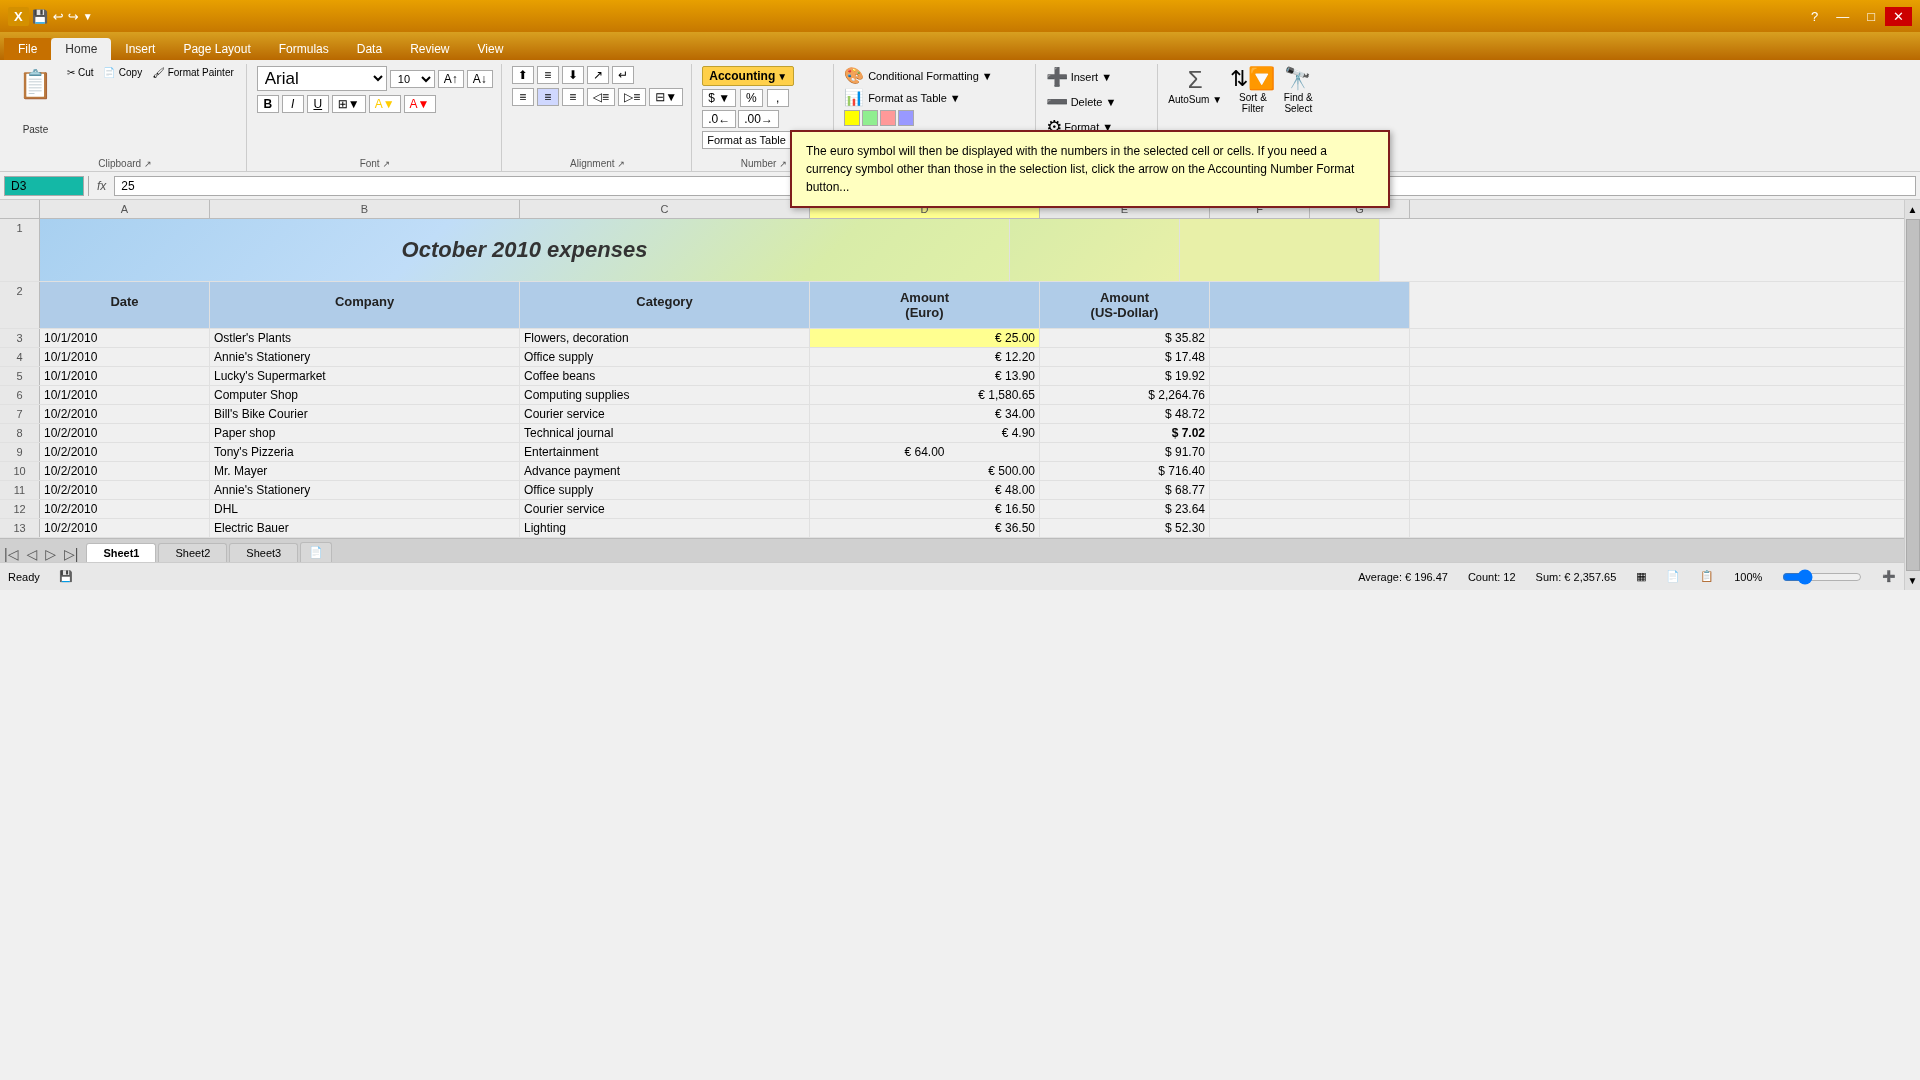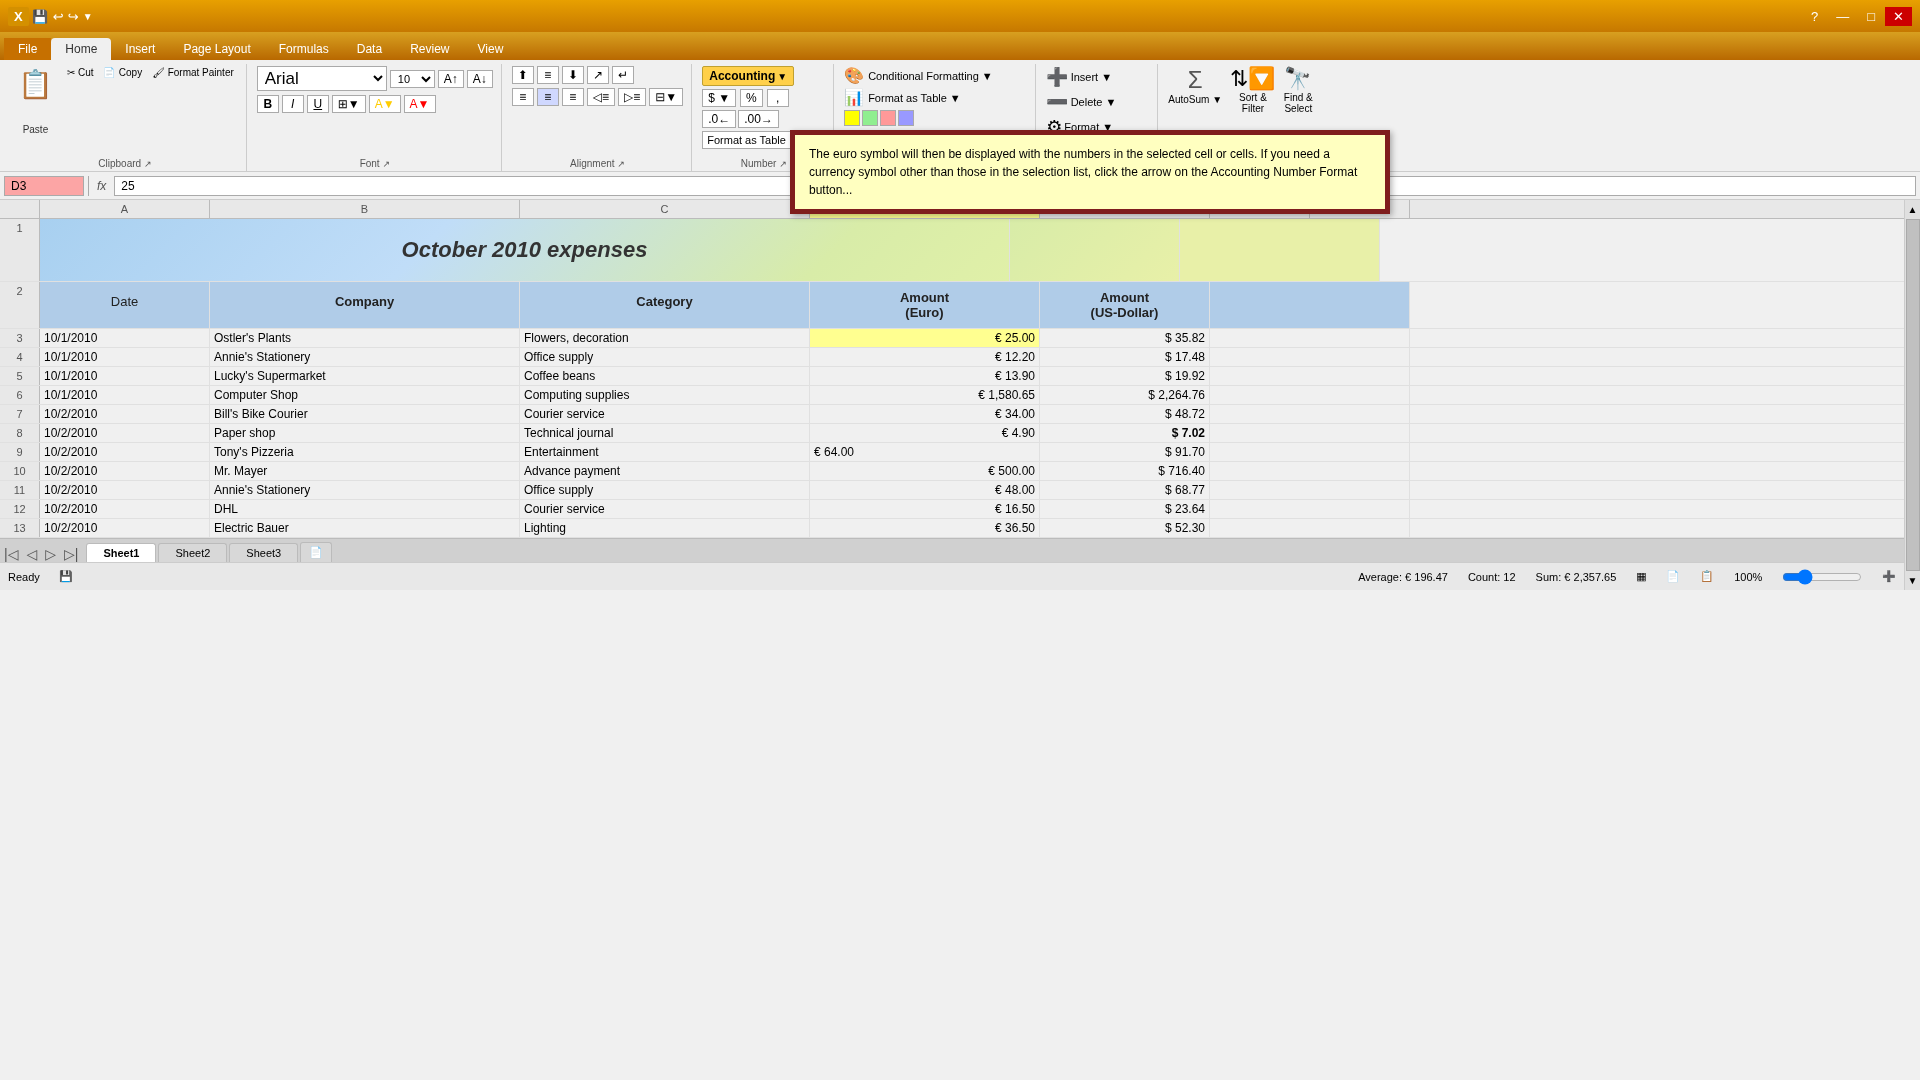--- a/index.html
+++ b/index.html
@@ -28,25 +28,25 @@
 
     
     .font-row { display: flex; align-items: center; gap: 3px; margin-bottom: 2px; }
     .font-select { font-size: 17px; border: 1px solid #aaa; padding: 1px 3px; background: white; width: 130px; }
     .size-select { font-size: 11px; border: 1px solid #aaa; padding: 1px 3px; background: white; width: 45px; }
     .format-btn { font-size: 12px; border: 1px solid #aaa; background: white; cursor: pointer; padding: 1px 5px; min-width: 22px; text-align: center; }
     .format-btn.bold { font-weight: bold; }
     .format-btn.italic { font-style: italic; }
 
     
-    #tooltip { position: absolute; top: 130px; left: 790px; background: #ffffc0; border: 5px solid #7f1d1d; padding: 10px 14px; font-size: 12px; max-width: 600px; z-index: 100; box-shadow: 2px 2px 6px rgba(0,0,0,0.3); line-height: 1.5; }
+    #tooltip { position: absolute; top: 130px; left: 790px; background: #ffffc0; border: 2px solid #7f1d1d; padding: 10px 14px; font-size: 12px; max-width: 600px; z-index: 100; box-shadow: 2px 2px 6px rgba(0,0,0,0.3); line-height: 1.5; }
 
     
     #formula-bar { background: #f0f0f0; border-bottom: 1px solid #ccc; height: 28px; display: flex; align-items: center; padding: 0 4px; gap: 4px; }
-    #cell-ref { border: 1px solid #aaa; padding: 2px 6px; font-size: 12px; width: 80px; background: #fca5a5; }
+    #cell-ref { border: 1px solid #aaa; padding: 2px 6px; font-size: 12px; width: 80px; background: #14b8a6; }
     #formula-bar-sep { width: 1px; height: 20px; background: #aaa; }
     #formula-input { flex: 1; border: 1px solid #aaa; padding: 2px 6px; font-size: 12px; background: white; }
     #fx-label { font-size: 12px; font-style: italic; color: #555; padding: 0 4px; }
     #col-headers { display: flex; background: #e8e8e8; border-bottom: 1px solid #bbb; }
     .row-num-header { width: 40px; min-width: 40px; border-right: 1px solid #bbb; text-align: center; font-size: 11px; color: #555; padding: 3px 0; }
     .col-header { border-right: 1px solid #bbb; text-align: center; font-size: 11px; color: #555; padding: 3px 0; font-weight: normal; }
 
     #grid { flex: 1; }
     .grid-row { display: flex; border-bottom: 1px solid #e0e0e0; }
     .row-num { width: 40px; min-width: 40px; border-right: 1px solid #bbb; text-align: center; font-size: 11px; color: #555; padding: 3px 0; background: #e8e8e8; }
@@ -264,21 +264,21 @@
 
       <div class="grid-row row-title">
         <div class="row-num">1</div>
         <div class="cell" style="width:970px;background:linear-gradient(135deg,#a8d0f0,#c0ddf8 40%,#d8eca8 80%,#e0f0a8);font-style:italic;font-weight:bold;font-size:22px;text-align:center;padding:18px 0;">October 2010 expenses</div>
         <div class="cell" style="width:170px;background:linear-gradient(135deg,#d8eca8,#e8f0a8);"></div>
         <div class="cell" style="width:200px;background:#e8f0a8;"></div>
       </div>
 
       <div class="grid-row row-header">
         <div class="row-num">2</div>
-        <div class="cell" style="width:170px;background:#b0cce8;font-weight:normal;text-align:center;font-size:13px;padding:12px 4px;">Date</div>
+        <div class="cell" style="width:170px;background:#b0cce8;font-weight:bold;text-align:center;font-size:13px;padding:12px 4px;">Date</div>
         <div class="cell" style="width:310px;background:#b0cce8;font-weight:bold;text-align:center;font-size:13px;padding:12px 4px;">Company</div>
         <div class="cell" style="width:290px;background:#b0cce8;font-weight:bold;text-align:center;font-size:13px;padding:12px 4px;">Category</div>
         <div class="cell" style="width:230px;background:#b0cce8;font-weight:bold;text-align:center;font-size:13px;padding:8px 4px;">Amount<br>(Euro)</div>
         <div class="cell" style="width:170px;background:#b0cce8;font-weight:bold;text-align:center;font-size:13px;padding:8px 4px;">Amount<br>(US-Dollar)</div>
         <div class="cell" style="width:200px;background:#b0cce8;"></div>
       </div>
 
       <div class="grid-row" style="border-bottom:1px solid #e0e0e0;">
         <div class="row-num">3</div>
         <div class="cell" style="width:170px;">10/1/2010</div>
@@ -337,21 +337,21 @@
         <div class="cell" style="width:230px;text-align:right;">€        4.90</div>
         <div class="cell" style="width:170px;text-align:right;font-weight:bold;">$      7.02</div>
         <div class="cell" style="width:200px;"></div>
       </div>
 
       <div class="grid-row" style="border-bottom:1px solid #e0e0e0;">
         <div class="row-num">9</div>
         <div class="cell" style="width:170px;">10/2/2010</div>
         <div class="cell" style="width:310px;">Tony's Pizzeria</div>
         <div class="cell" style="width:290px;">Entertainment</div>
-        <div class="cell" style="width:230px;text-align:left;">€      64.00</div>
+        <div class="cell" style="width:230px;text-align:center;">€      64.00</div>
         <div class="cell" style="width:170px;text-align:right;">$    91.70</div>
         <div class="cell" style="width:200px;"></div>
       </div>
 
       <div class="grid-row" style="border-bottom:1px solid #e0e0e0;">
         <div class="row-num">10</div>
         <div class="cell" style="width:170px;">10/2/2010</div>
         <div class="cell" style="width:310px;">Mr. Mayer</div>
         <div class="cell" style="width:290px;">Advance payment</div>
         <div class="cell" style="width:230px;text-align:right;">€    500.00</div>

